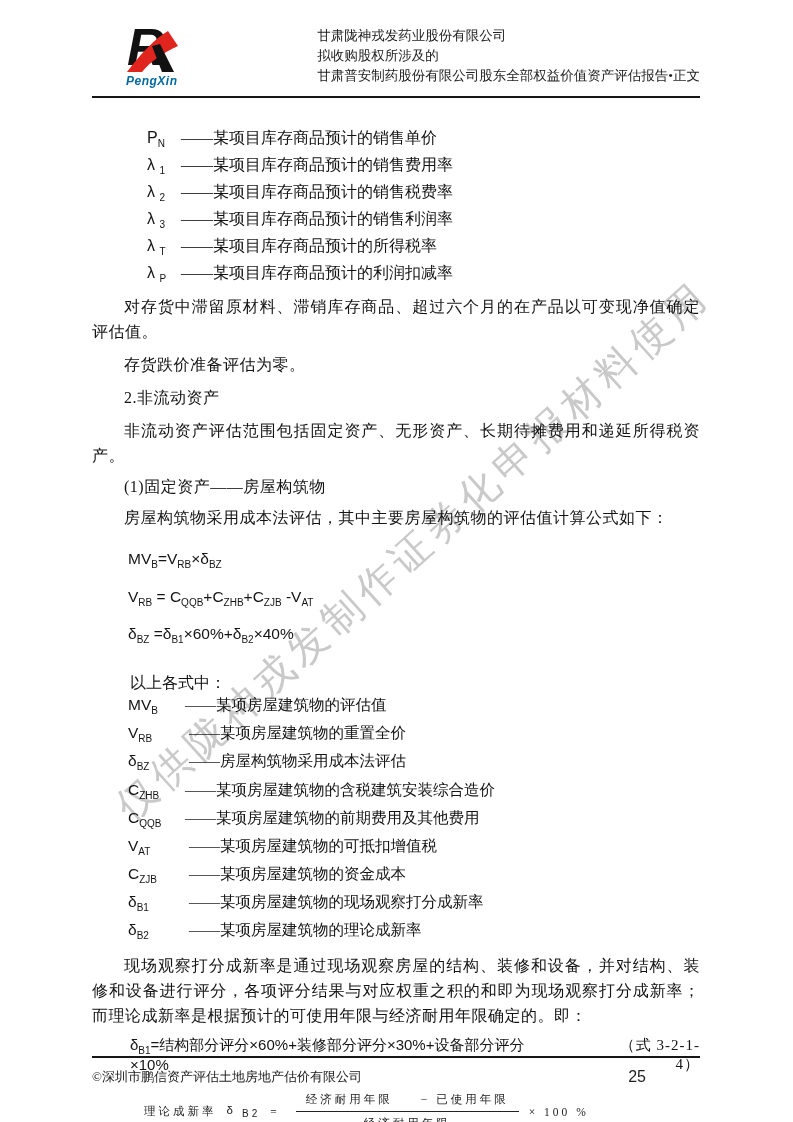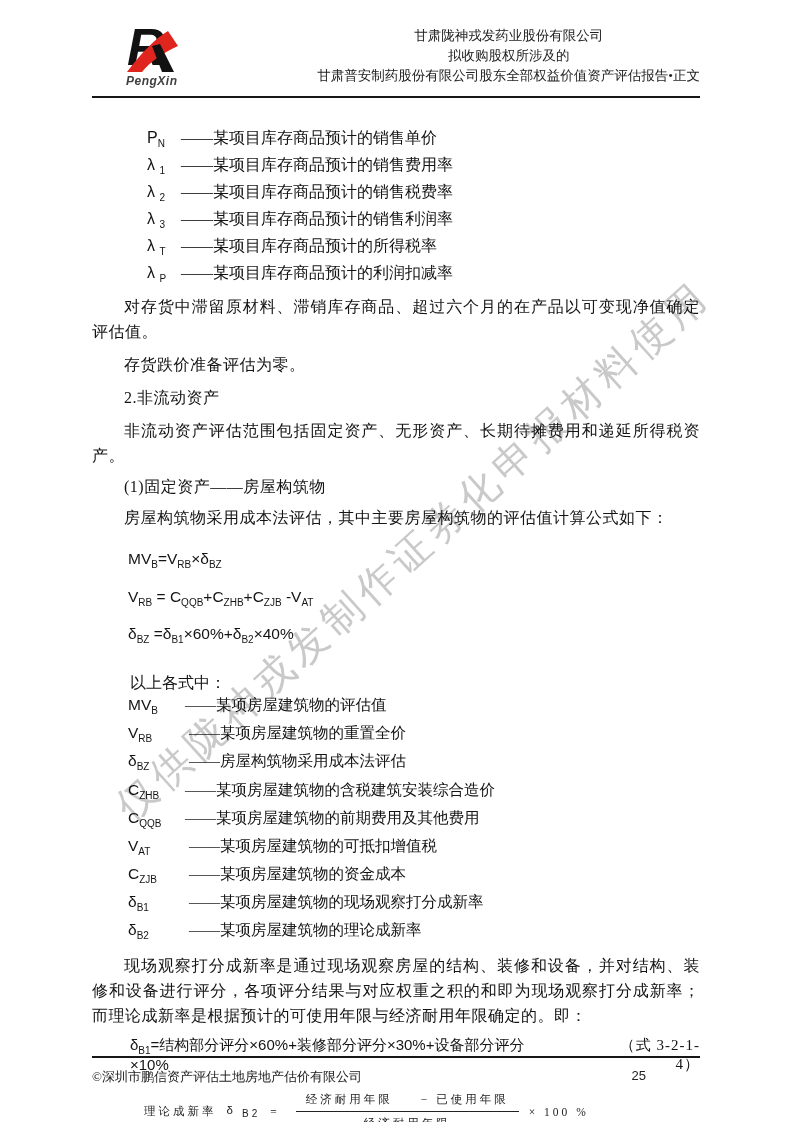--- a/index.html
+++ b/index.html
@@ -6,22 +6,22 @@
   .page{position:relative;width:793px;height:1122px;margin:0 auto;background:#ffffff;
         font-family:"Liberation Serif",serif;color:#141414;overflow:hidden;}
   
   .watermark{position:absolute;left:104px;top:792px;transform:rotate(-42deg);
              transform-origin:0 0;font-size:40px;letter-spacing:6px;color:#c9c9c9;
              white-space:nowrap;z-index:0;font-family:"Liberation Serif",serif;}
   
   .hdr{position:absolute;top:22px;left:92px;right:93px;height:72px;z-index:1;}
   .logo{position:absolute;left:34px;top:0;width:62px;text-align:left;}
   .logo-text{font-family:"Liberation Sans",sans-serif;font-style:italic;font-weight:bold;
-             font-size:12px;letter-spacing:.5px;color:#404040;margin-top:-2px;}
-  .hdr-lines{position:absolute;right:0;top:4px;text-align:center;font-size:13.5px;line-height:20px;color:#222;}
+             font-size:12px;letter-spacing:.5px;color:#0369a1;margin-top:-2px;}
+  .hdr-lines{position:absolute;right:0;top:4px;text-align:left;font-size:13.5px;line-height:20px;color:#222;}
   .hdr-rule{position:absolute;top:96px;left:92px;right:93px;border-top:2.5px solid #161616;z-index:1;}
   
   .content{position:absolute;top:120px;left:92px;right:93px;z-index:1;font-size:16px;}
   .inv-defs{margin-top:4px;padding-left:55px;}
   .inv-row{height:27px;line-height:27px;}
   .sym{font-family:"Liberation Sans",sans-serif;}
   .inv-row .sym{display:inline-block;min-width:34px;}
   sub{font-size:10px;font-family:"Liberation Sans",sans-serif;}
   .para{margin:0;text-indent:2em;line-height:25px;text-align:justify;letter-spacing:.5px;}
   .mt8{margin-top:8px;} .mt6{margin-top:6px;}
@@ -37,21 +37,21 @@
   .eq-label{margin-left:34px;letter-spacing:1px;text-align:right;}
   .fraction-row{margin-top:18px;padding-left:52px;display:flex;align-items:center;
                 font-size:11.5px;letter-spacing:3px;color:#222;}
   .fraction-row>span{margin-right:10px;}
   .frac{display:inline-flex;flex-direction:column;align-items:center;margin:0 6px;}
   .numer{display:flex;gap:28px;padding:0 10px 4px;border-bottom:1.5px solid #222;}
   .denom{padding:4px 10px 0;text-align:center;}
   
   .ftr-rule{position:absolute;left:92px;right:93px;top:1056px;border-top:2.5px solid #161616;z-index:1;}
   .ftr{position:absolute;left:92px;right:109px;top:1068px;font-size:13px;z-index:1;color:#222;}
-  .page-num{position:absolute;right:38px;top:0;font-family:"Liberation Sans",sans-serif;font-size:13px;}
+  .page-num{position:absolute;right:38px;top:0;font-family:"Liberation Sans",sans-serif;font-size:16px;}
 </style>
 </head>
 <body>
 
 <div class="page">
 
   <div class="watermark">仅供陇神戎发制作证券化申报材料使用</div>
 
   <div class="hdr">
     <div class="logo">

